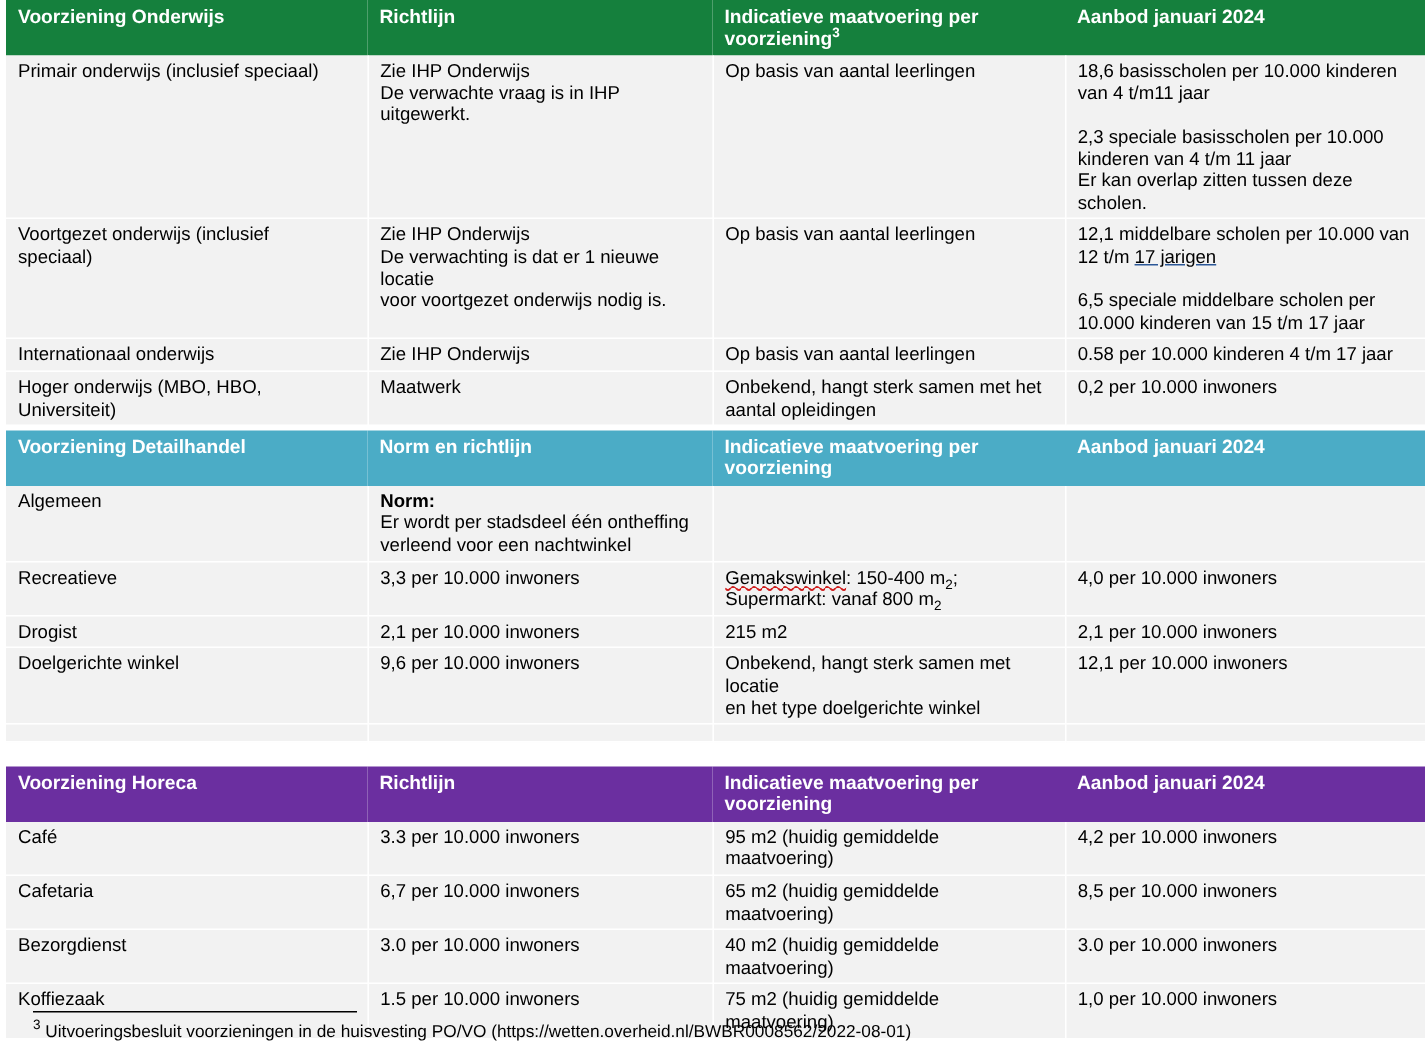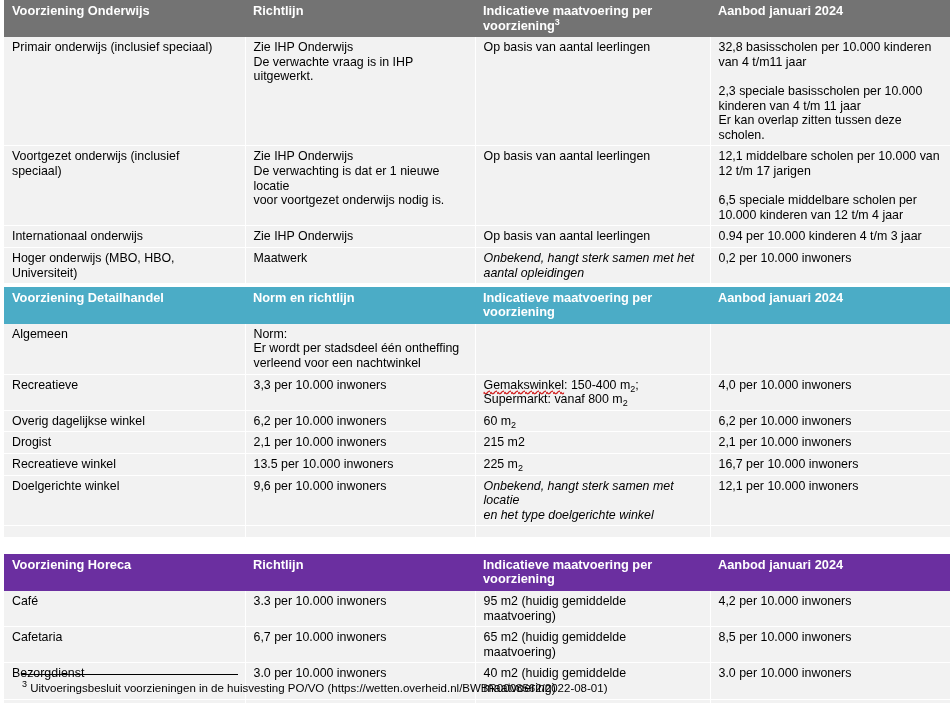--- a/index.html
+++ b/index.html
@@ -39,43 +39,43 @@
     color: #FFFFFF;
     font-weight: bold;
     font-size: 12.8px;
     line-height: 14.6px;
     padding-top: 4px;
     padding-bottom: 4px;
     border-bottom: none;
     border-right: none;
     vertical-align: top;
   }
-  tr.hdr-red th { background: #737373; margin-left: 16px; }
+  tr.hdr-red th { background: #15803d; margin-left: 16px; }
   tr.hdr-teal th { background: #4BACC6; }
   tr.hdr-purple th { background: #6B2FA0; margin-top: 15px; }
 
   td.lbl { font-weight: normal; }
-  .ital { font-style: italic; }
-  .bold { font-weight: normal; }
+  .ital { }
+  .bold { font-weight: bold; }
   tr.gap-tall td { background: #FFFFFF; border: none; padding: 0; height: 16px; }
   tr.gap-sm td { background: #FFFFFF; border: none; padding: 0; height: 3px; }
 
   
   tr.blank td { height: 12px; padding: 0; }
 
   sup.fn { font-size: 9px; vertical-align: super; line-height: 0; }
   sub.m2 { font-size: 9px; vertical-align: sub; line-height: 0; }
 
   .spell {
     text-decoration: underline;
     text-decoration-color: #d02020;
     text-decoration-style: wavy;
     text-decoration-skip-ink: none;
   }
-  .plain-ul { text-decoration-color: #2b5797; text-align: right; }
+  .plain-ul { text-decoration: underline; text-decoration-color: #2b5797; text-align: right; }
 
   .footnote-area {
     position: absolute;
     left: 22px;
     bottom: 8px;
     width: 930px;
   }
   .fn-rule {
     width: 216px; height: 0;
     border-top: 1px solid #000000;
@@ -106,21 +106,21 @@
       </tr>
 
       <tr>
         <td class="lbl">Primair onderwijs (inclusief speciaal)</td>
         <td>
           <span>Zie IHP Onderwijs</span><br>
           <span>De verwachte vraag is in IHP uitgewerkt.</span>
         </td>
         <td>Op basis van aantal leerlingen</td>
         <td>
-          <span>32,8 basisscholen per 10.000 kinderen</span><br>
+          <span>18,6 basisscholen per 10.000 kinderen</span><br>
           <span>van 4 t/m11 jaar</span><br><br>
           <span>2,3 speciale basisscholen per 10.000</span><br>
           <span>kinderen van 4 t/m 11 jaar</span><br>
           <span>Er kan overlap zitten tussen deze</span><br>
           <span>scholen.</span>
         </td>
       </tr>
 
       <tr>
         <td class="lbl">
@@ -130,29 +130,29 @@
         <td>
           <span>Zie IHP Onderwijs</span><br>
           <span>De verwachting is dat er 1 nieuwe locatie</span><br>
           <span>voor voortgezet onderwijs nodig is.</span>
         </td>
         <td>Op basis van aantal leerlingen</td>
         <td>
           <span>12,1 middelbare scholen per 10.000 van</span><br>
           <span>12 t/m </span><span class="plain-ul">17 jarigen</span><br><br>
           <span>6,5 speciale middelbare scholen per</span><br>
-          <span>10.000 kinderen van 12 t/m 4 jaar</span>
+          <span>10.000 kinderen van 15 t/m 17 jaar</span>
         </td>
       </tr>
 
       <tr>
         <td class="lbl">Internationaal onderwijs</td>
         <td>Zie IHP Onderwijs</td>
         <td>Op basis van aantal leerlingen</td>
-        <td>0.94 per 10.000 kinderen 4 t/m 3 jaar</td>
+        <td>0.58 per 10.000 kinderen 4 t/m 17 jaar</td>
       </tr>
 
       <tr>
         <td class="lbl">
           <span>Hoger onderwijs (MBO, HBO,</span><br>
           <span>Universiteit)</span>
         </td>
         <td>Maatwerk</td>
         <td class="ital">
           <span>Onbekend, hangt sterk samen met het</span><br>
@@ -186,40 +186,28 @@
       <tr>
         <td class="lbl">Recreatieve</td>
         <td>3,3 per 10.000 inwoners</td>
         <td>
           <span class="spell">Gemakswinkel</span><span>: 150-400 m</span><sub class="m2">2</sub><span>;</span><br>
           <span>Supermarkt: vanaf 800 m</span><sub class="m2">2</sub>
         </td>
         <td>4,0 per 10.000 inwoners</td>
       </tr>
 
-      <tr>
-        <td class="lbl">Overig dagelijkse winkel</td>
-        <td>6,2 per 10.000 inwoners</td>
-        <td><span>60 m</span><sub class="m2">2</sub></td>
-        <td>6,2 per 10.000 inwoners</td>
-      </tr>
 
       <tr>
         <td class="lbl">Drogist</td>
         <td>2,1 per 10.000 inwoners</td>
         <td><span>215 m2</span><sub class="m2"></sub></td>
         <td>2,1 per 10.000 inwoners</td>
       </tr>
 
-      <tr>
-        <td class="lbl">Recreatieve winkel</td>
-        <td>13.5 per 10.000 inwoners</td>
-        <td><span>225 m</span><sub class="m2">2</sub></td>
-        <td>16,7 per 10.000 inwoners</td>
-      </tr>
 
       <tr>
         <td class="lbl">Doelgerichte winkel</td>
         <td>9,6 per 10.000 inwoners</td>
         <td class="ital">
           <span>Onbekend, hangt sterk samen met locatie</span><br>
           <span>en het type doelgerichte winkel</span>
         </td>
         <td>12,1 per 10.000 inwoners</td>
       </tr>

